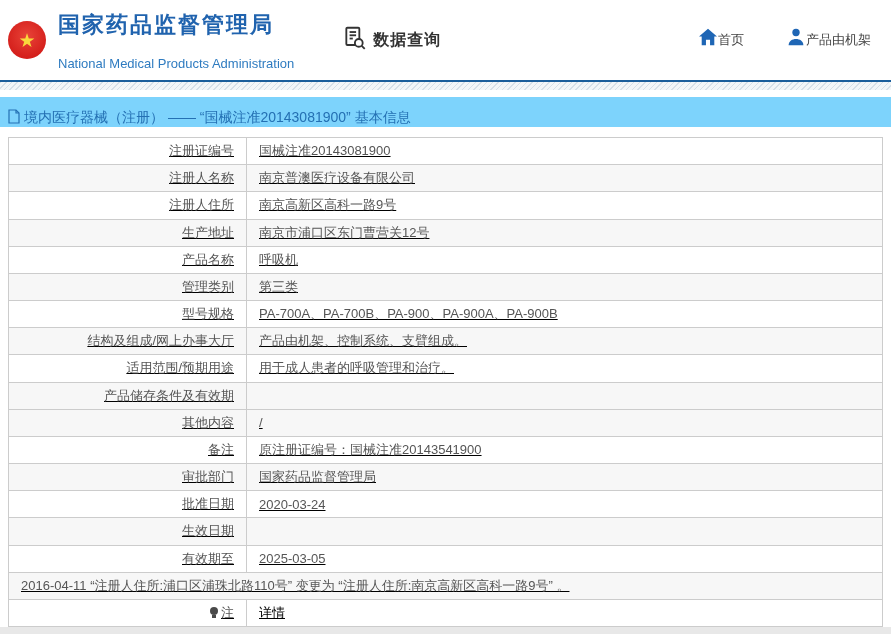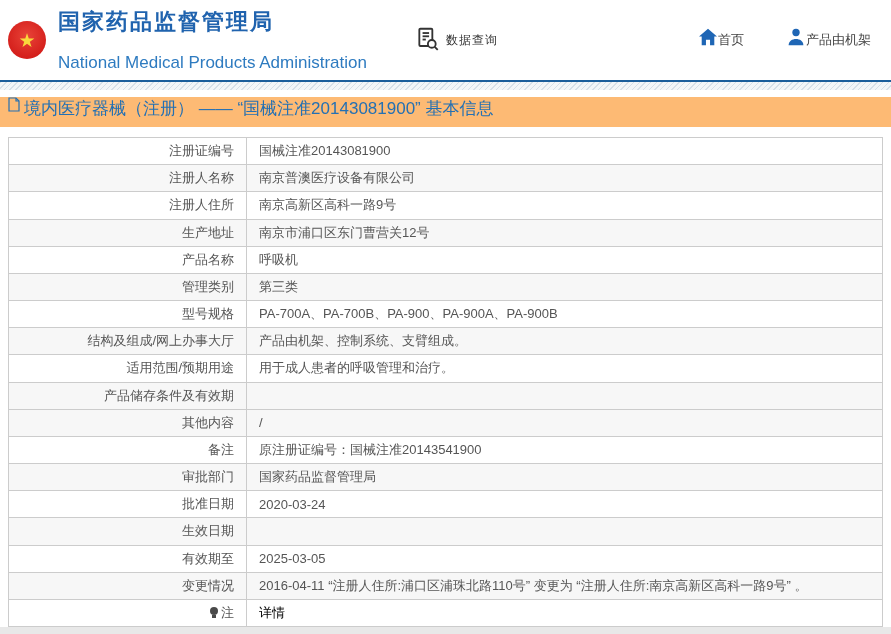--- a/index.html
+++ b/index.html
@@ -8,43 +8,43 @@
 
   
   .header { height:80px; display:flex; align-items:center; padding:0 20px 0 8px; background:#fff; }
   .logo-wrap { display:flex; align-items:center; }
   .emblem { width:38px; height:38px; border-radius:50%;
     background:radial-gradient(circle at 50% 40%, #e84338 0%, #d5201c 70%);
     display:flex; align-items:center; justify-content:center;
     color:#f9d93c; font-size:19px; line-height:1; }
   .org-names { margin-left:12px; }
   .org-cn { color:#2063ae; font-size:22px; font-weight:bold; letter-spacing:2px; }
-  .org-en { color:#2e7bc0; font-size:17px; margin-top:16px; }
+  .org-en { color:#2e7bc0; font-size:13px; margin-top:16px; }
   .data-query { display:flex; align-items:center; margin-left:48px; color:#333;
-    font-size:12px; font-weight:normal; letter-spacing:1px; cursor:pointer; }
+    font-size:16px; font-weight:bold; letter-spacing:1px; cursor:pointer; }
   .data-query svg { margin-right:5px; }
   .header-spacer { flex:1; }
   .nav-item { display:flex; flex-direction:row; align-items:center; margin-left:42px;
     cursor:pointer; color:#444; font-size:13px; }
   .nav-item svg { margin-bottom:4px; }
 
   
   .blue-line { height:2px; background:#1b5e9b; }
   .hatch { height:8px;
     background:repeating-linear-gradient(135deg,#d7e0e8 0 1px,#f3f6f8 1px 4px); }
 
   
-  .breadcrumb { margin-top:7px; height:30px; background:#fdba74; display:flex;
-    align-items:flex-start; padding-left:8px; color:#2470b3; font-size:17px; }
+  .breadcrumb { margin-top:7px; height:30px; background:#7dd3fc; display:flex;
+    align-items:flex-end; padding-left:8px; color:#2470b3; font-size:14px; }
   .breadcrumb svg { margin-right:4px; flex:none; }
 
   
   .table-wrap { margin:10px 8px 0 8px; height:490px; border:1px solid #cccccc;
     display:flex; flex-direction:column; background:#fff; }
-  .row { flex:1; display:flex; border-bottom:1px solid #cccccc; background:#fff; }
+  .row { flex:1; display:flex; border-bottom:1px solid #cccccc; background:#fff;text-decoration:underline; }
   .row:last-child { border-bottom:none; }
   .row.alt { background:#f7f7f7; }
   .cell { display:flex; align-items:center; font-size:13px; color:#555; }
   .cell.label { width:238px; border-right:1px solid #cccccc; justify-content:flex-end;
     padding-right:12px; }
   .cell.value { flex:1; padding-left:12px; }
   .cell.value a { color:#000000; text-decoration:none; }
   .bulb { width:8px; height:8px; background:#4a4a4a; border-radius:50%;
     display:inline-block; position:relative; margin-right:3px; top:-2px; }
   .bulb::after { content:''; position:absolute; left:2px; bottom:-3px; width:4px;
@@ -172,21 +172,20 @@
     </div>
     <div class="row alt">
       <div class="cell label">生效日期</div>
       <div class="cell value"></div>
     </div>
     <div class="row">
       <div class="cell label">有效期至</div>
       <div class="cell value">2025-03-05</div>
     </div>
     <div class="row alt">
-      <div class="cell label">变更情况</div>
       <div class="cell value">2016-04-11 “注册人住所:浦口区浦珠北路110号” 变更为 “注册人住所:南京高新区高科一路9号” 。</div>
     </div>
     <div class="row">
       <div class="cell label"><span class="bulb"></span>注</div>
       <div class="cell value">
         <a href="#">详情</a>
       </div>
     </div>
   </div>
 

